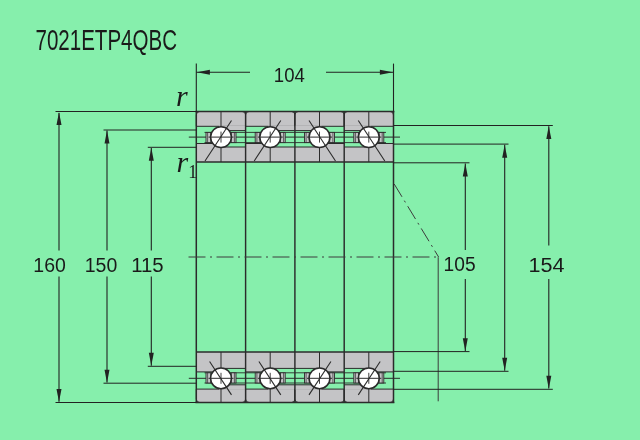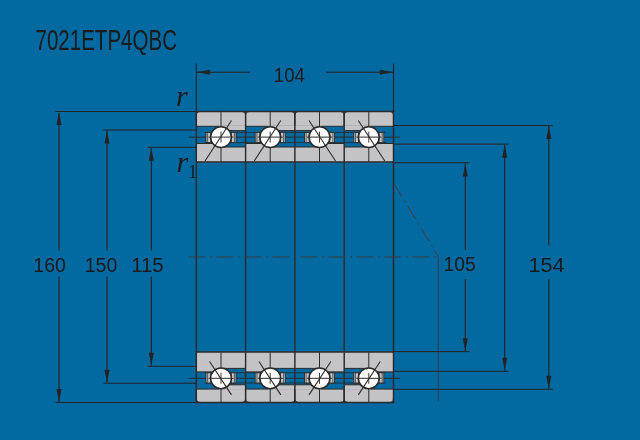--- a/index.html
+++ b/index.html
@@ -1,16 +1,16 @@
 <!DOCTYPE html>
 <html><head>
 <meta charset="utf-8">
 <style>
 html,body{margin:0;padding:0;background:#ffffff;}
-#page{width:640px;height:440px;position:relative;overflow:hidden;background:#0369a1;}
+#page{width:640px;height:440px;position:relative;overflow:hidden;background:#86efac;}
 </style>
 </head>
 <body>
 
 <div id="page">
 <svg width="640" height="440" viewBox="0 0 640 440" shape-rendering="geometricPrecision">
 
 <text x="35.5" y="50.4" font-family="Liberation Sans, sans-serif" font-size="30" fill="#1a1a1a" text-anchor="start" font-weight="normal" textLength="141.5" lengthAdjust="spacingAndGlyphs">7021ETP4QBC</text>
 
 <path d="M 196.3 126.3 L 196.3 114.9 Q 196.3 111.5 199.7 111.5 L 242.2 111.5 Q 245.6 111.5 245.6 114.9 L 245.6 126.3 Z" fill="#c4c4c6" stroke="#2b2b2b" stroke-width="1.0"></path>

